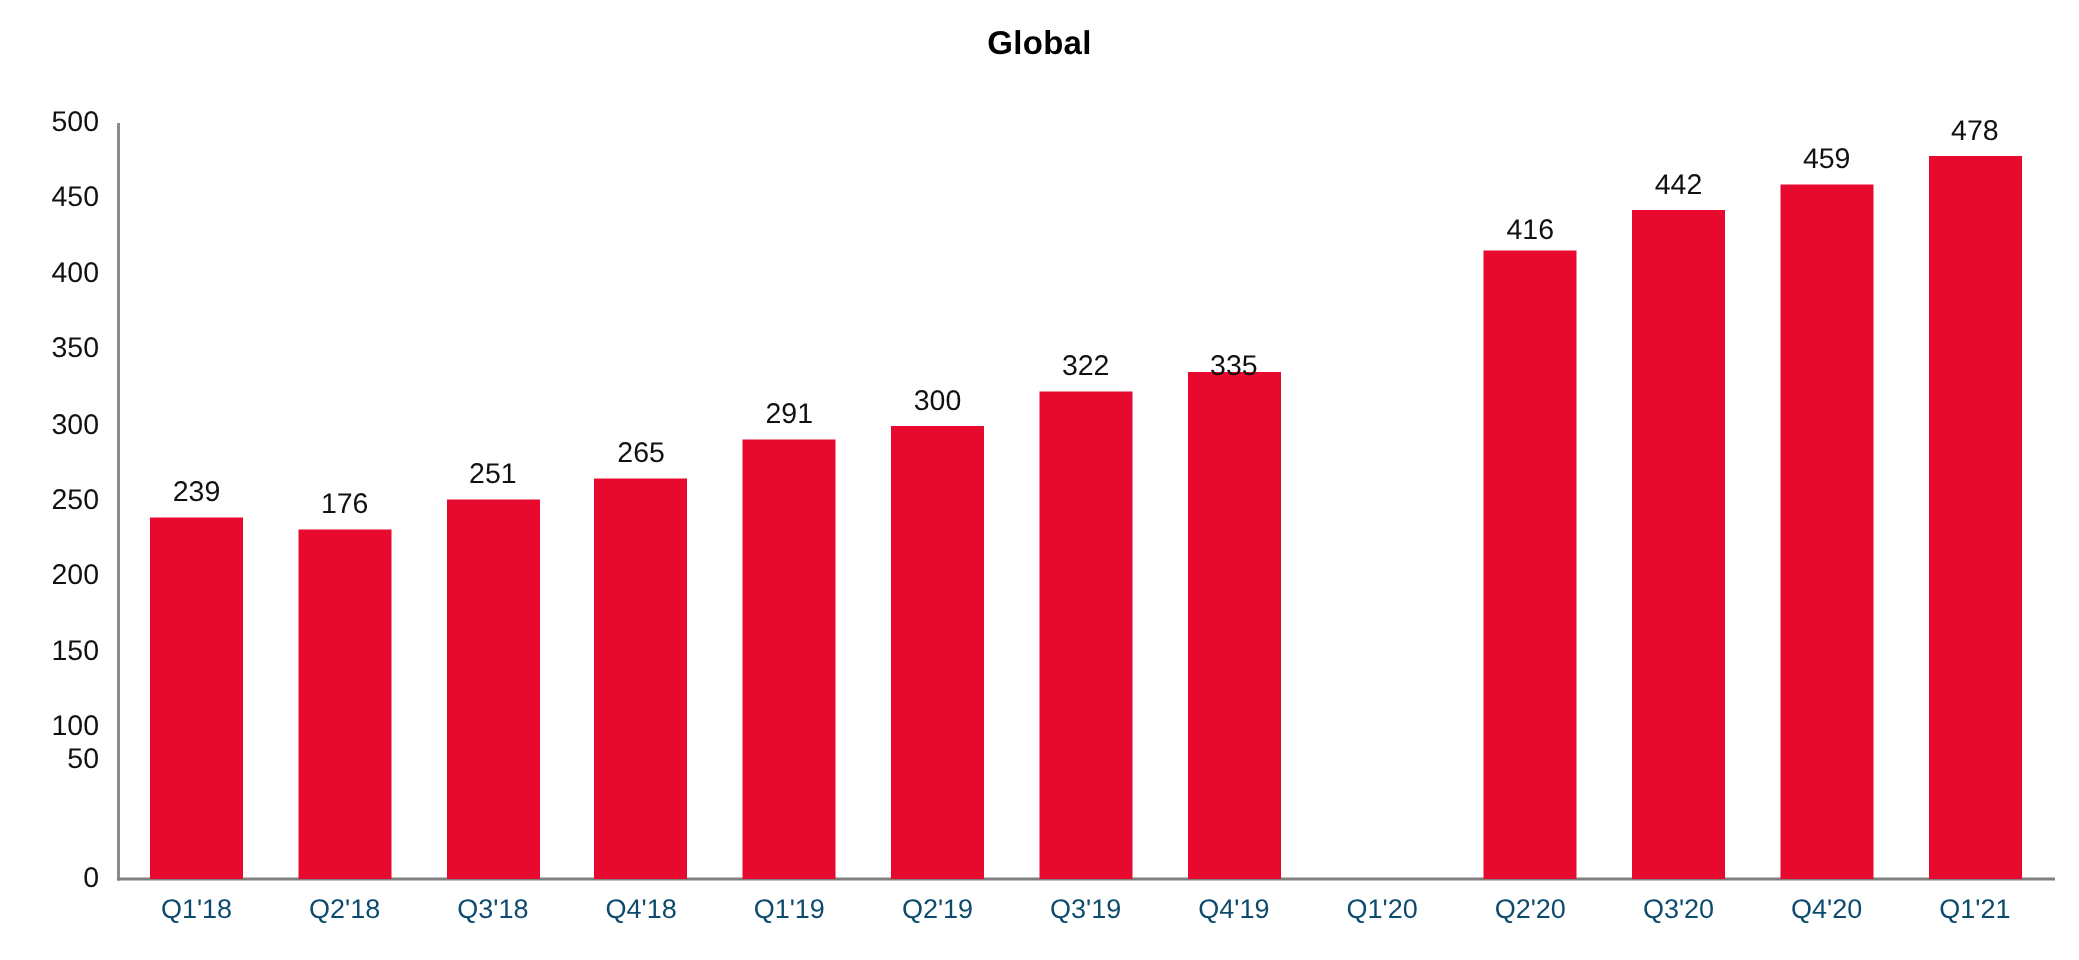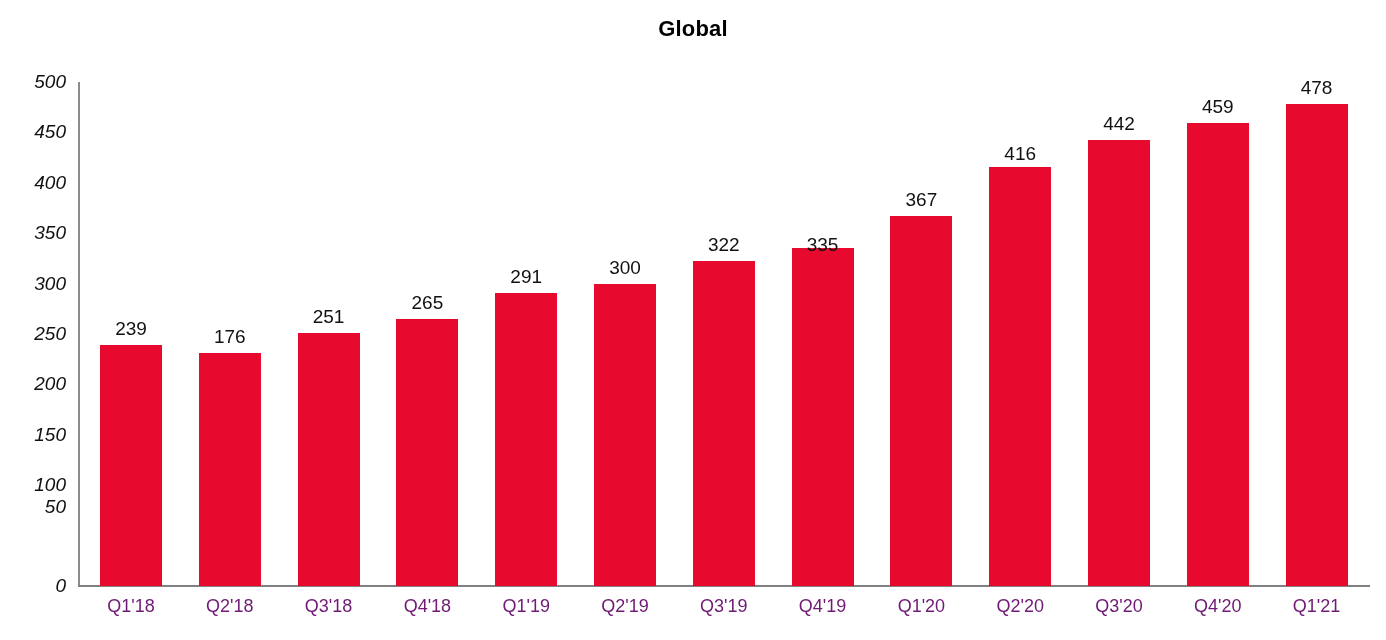--- a/index.html
+++ b/index.html
@@ -62,21 +62,20 @@
     font-size: 19px;
     line-height: 19px;
     color: #111111;
   }
   #y-axis-labels {
     position: absolute;
     left: 0px;
     top: 0px;
     width: 66px;
     height: 596px;
-    font-style: italic;
   }
   .bar-group {
     position: absolute;
     bottom: 0;
     width: 62px;
   }
   .bar-rect {
     position: absolute;
     bottom: 0;
     left: 0;
@@ -92,21 +91,21 @@
     line-height: 20px;
     color: #111111;
   }
   .x-tick-label {
     position: absolute;
     top: 596px;
     width: 110px;
     text-align: center;
     font-size: 18px;
     line-height: 20px;
-    color: #701a75;
+    color: #0c4a6e;
   }
 </style>
 </head>
 <body>
 
 <div id="chart-root">
 
   <div id="chart-title">Global</div>
 
   <div id="y-axis-labels">
@@ -152,24 +151,20 @@
         <div class="bar-value" style="bottom: 308.4px;">300</div>
       </div>
       <div class="bar-group" style="left: 614.8px; height: 504px;">
         <div class="bar-rect" style="height: 324.576px; width: 62px; background: rgb(232, 9, 46);"></div>
         <div class="bar-value" style="bottom: 330.576px;">322</div>
       </div>
       <div class="bar-group" style="left: 713.6px; height: 504px;">
         <div class="bar-rect" style="height: 337.68px; width: 62px; background: rgb(232, 9, 46);"></div>
         <div class="bar-value" style="bottom: 331px;">335</div>
       </div>
-      <div class="bar-group" style="left: 812.4px; height: 504px;">
-        <div class="bar-rect" style="height: 369.936px; width: 62px; background: rgb(232, 9, 46);"></div>
-        <div class="bar-value" style="bottom: 375.936px;">367</div>
-      </div>
       <div class="bar-group" style="left: 911.2px; height: 504px;">
         <div class="bar-rect" style="height: 419.328px; width: 62px; background: rgb(232, 9, 46);"></div>
         <div class="bar-value" style="bottom: 422px;">416</div>
       </div>
       <div class="bar-group" style="left: 1010px; height: 504px;">
         <div class="bar-rect" style="height: 445.536px; width: 62px; background: rgb(232, 9, 46);"></div>
         <div class="bar-value" style="bottom: 451.536px;">442</div>
       </div>
       <div class="bar-group" style="left: 1108.8px; height: 504px;">
         <div class="bar-rect" style="height: 462.672px; width: 62px; background: rgb(232, 9, 46);"></div>

